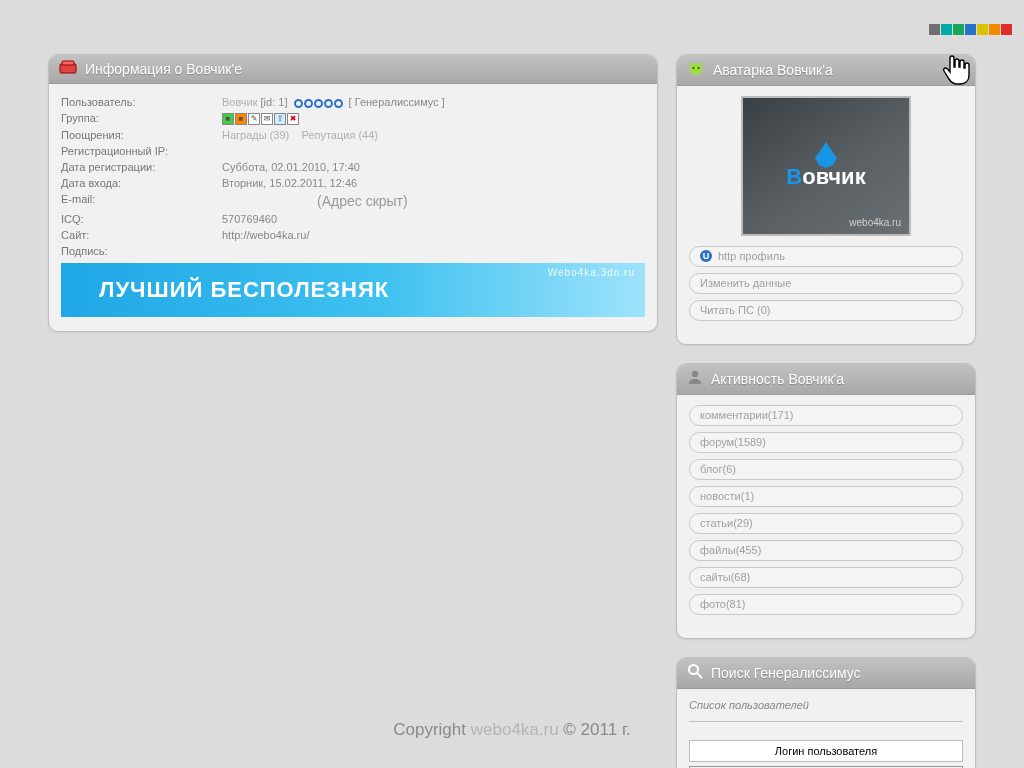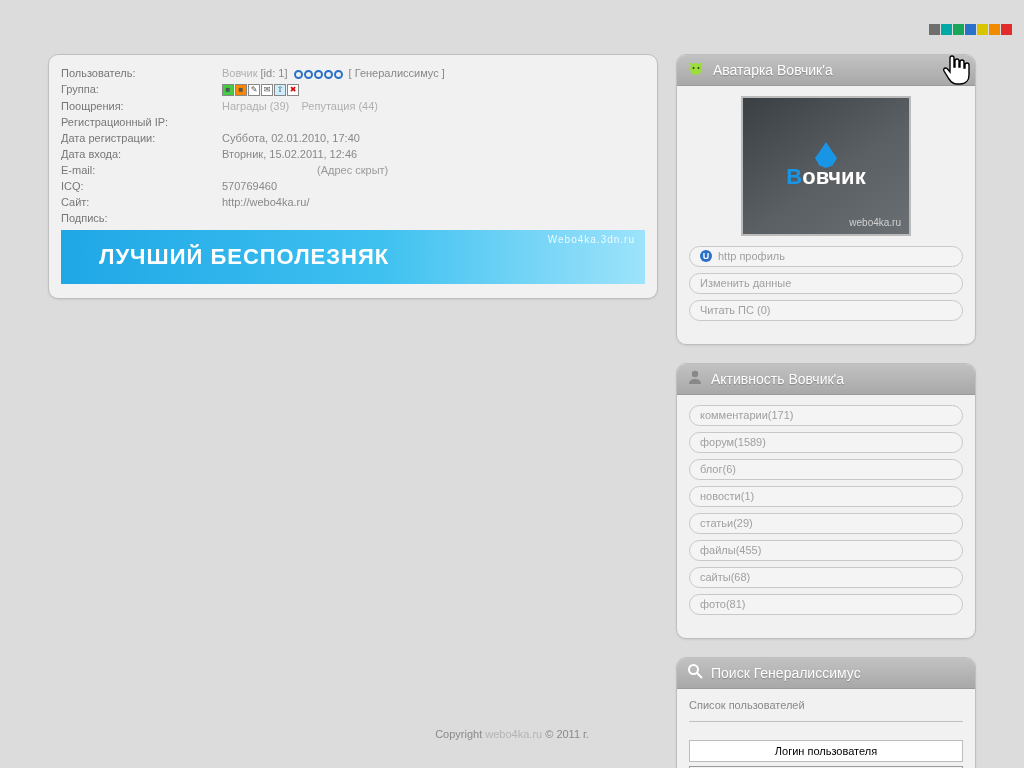--- a/index.html
+++ b/index.html
@@ -91,21 +91,21 @@
   }
   .group-badges span {
     width: 12px; height: 12px;
     display: inline-block;
     border: 1px solid #888;
     font-size: 8px;
     line-height: 10px;
     text-align: center;
     color: #555;
   }
-  .tiny-note { font-size: 11px; color: #999; }
+  .tiny-note { font-size: 14px; color: #999; }
   .signature-banner {
     margin-top: 4px;
     background: linear-gradient(to right, #1fa7e6, #3fc1f0 55%, #9de3fb);
     color: #fff;
     height: 54px;
     position: relative;
     display: flex;
     align-items: center;
     padding-left: 38px;
     font-size: 22px;
@@ -195,33 +195,34 @@
     background: linear-gradient(#f4f4f4, #dcdcdc);
     padding: 3px 12px;
     font-size: 11px;
     font-family: inherit;
     margin-top: 4px;
     cursor: pointer;
   }
   .search-link {
     color: #888;
     font-size: 11px;
+    font-style: italic;
   }
   hr.sep {
     border: none;
     border-top: 1px solid #c0c0c0;
     margin: 10px 0 8px 0;
   }
   .footer {
     position: absolute;
     bottom: 28px;
     left: 0; right: 0;
     text-align: center;
     color: #8a8a8a;
-    font-size: 11px;
+    font-size: 17px;
   }
   .footer .brand { color: #b4b4b4; }
   .ico { display:inline-block; }
 </style>
 </head>
 <body>
 
 <div class="theme-picker">
   <div style="background:#6f6f6f"></div>
   <div style="background:#00a9a5"></div>
@@ -233,20 +234,29 @@
 </div>
 
 <svg class="cursor-hand" viewBox="0 0 28 34">
   <path d="M10 4c1.5 0 2 1 2 2v9h1V9c0-1 .7-2 2-2s2 1 2 2v6h1v-5c0-1 .7-2 2-2s2 1 2 2v6h1v-3c0-1 .6-2 2-2s2 1 2 2v10c0 5-3 9-9 9h-3c-4 0-6-2-8-5l-5-8c-1-1.6.2-3 1.6-3 1 0 1.6.5 2.4 1.5L8 20V6c0-1 .5-2 2-2z" fill="#fff" stroke="#000" stroke-width="1.4"></path>
 </svg>
 
 <div class="layout">
 
   <div class="col-main">
     <div class="panel">
+      <div class="panel-header">
+        <span class="ico">
+          <svg width="18" height="14" viewBox="0 0 18 14">
+              <rect x="1" y="4" width="16" height="9" rx="1" fill="#d44" stroke="#900"></rect>
+              <rect x="3" y="1" width="12" height="4" rx="1" fill="#f66" stroke="#900"></rect>
+            </svg>
+        </span>
+        <span>Информация о Вовчик'е</span>
+      </div>
       <div class="panel-body">
         <table class="info-table">
           <tbody>
               <tr>
             <td class="k">Пользователь:</td>
             <td>
               <span class="dim">Вовчик</span>
               <span>[id: 1]</span>
               <span class="rank-circles">
                 <span></span>

